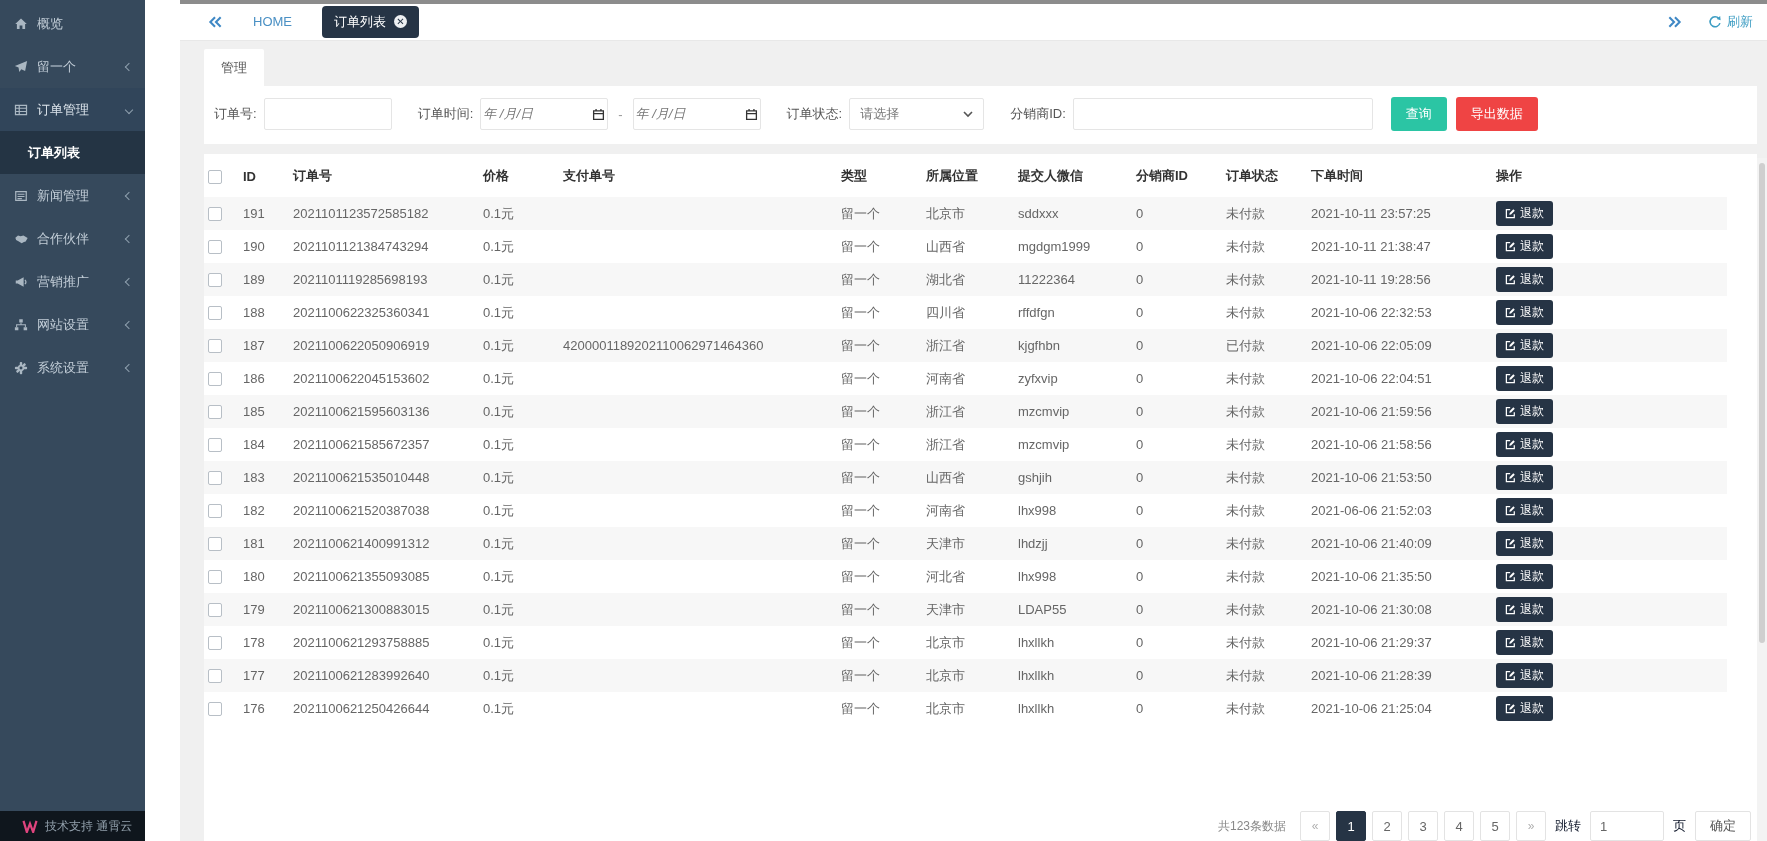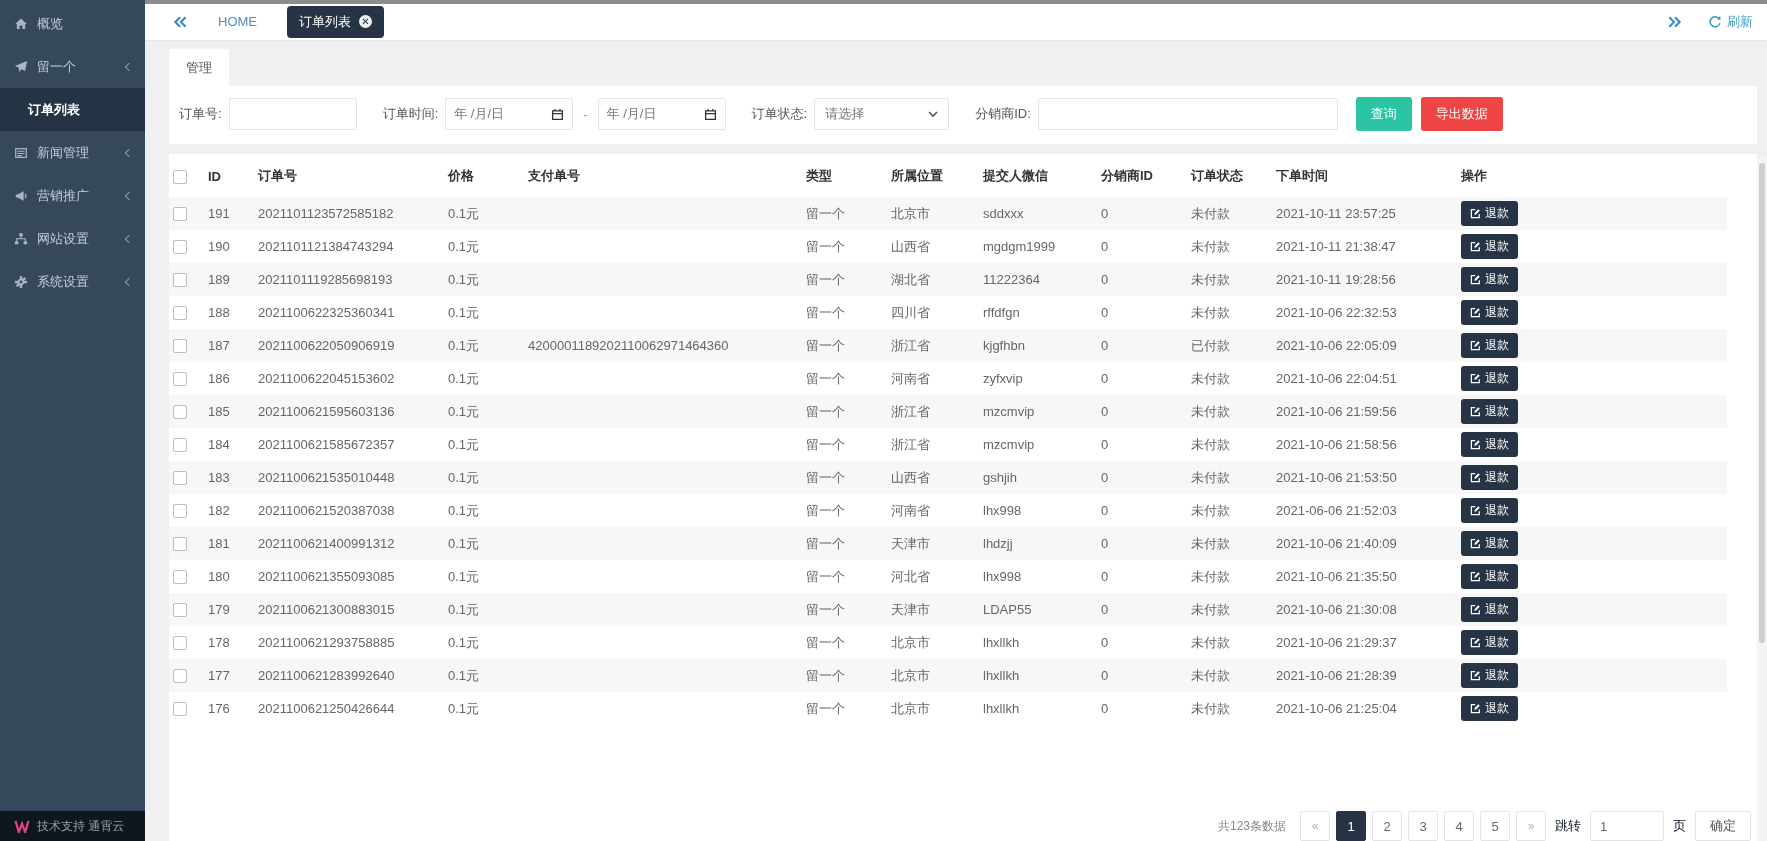--- a/index.html
+++ b/index.html
@@ -11,41 +11,41 @@
   .side-menu { padding-top:2px; }
   .side-item { display:flex; align-items:center; height:43px; padding:0 10px 0 13px; font-size:13px; color:#c3ced8; cursor:pointer; }
   .side-icon { width:16px; margin-right:8px; display:inline-flex; justify-content:center; color:#aab7c2; }
   .side-label { flex:1; white-space:nowrap; }
   .chev { width:6px; height:6px; border-right:1.6px solid #8fa0ae; border-bottom:1.6px solid #8fa0ae; margin-right:3px; }
   .chev.left { transform:rotate(135deg); }
   .chev.down { transform:rotate(45deg); }
   .side-item.in-group { background:#31455a; color:#dde5ec; }
   .side-item.submenu { background:#2c3e51; padding-left:28px; }
   .side-item.active.submenu { background:#243444; color:#fff; font-weight:bold; }
-  .side-footer { position:absolute; bottom:0; left:0; width:100%; height:30px; background:#0f161d; display:flex; align-items:center; gap:7px; padding:0 14px; font-size:12px; color:#93a1ad; white-space:nowrap; overflow:hidden; }
+  .side-footer { position:absolute; bottom:0; left:0; width:100%; height:30px; background:#0f161d; display:flex; align-items:center; gap:7px; padding:0 22px; font-size:12px; color:#93a1ad; white-space:nowrap; overflow:hidden; }
 
   
-  .main { flex:1; position:relative; display:flex; flex-direction:column; background:#f0f0f0; }
+  .main { flex:1; position:relative; display:flex; flex-direction:column; background:#f0f0f0;margin-left:35px; }
   .topstrip { height:5px; background:#8c8c8c; }
   .tabbar { height:48px; background:#fff; border-bottom:1px solid #e8e8e8; display:flex; align-items:center; padding:0 14px 0 0; }
   .nav-arrow { margin-left:28px; display:inline-flex; cursor:pointer; }
   .tab-home { margin-left:30px; font-size:13px; color:#4a90c4; cursor:pointer; }
   .tab-active { margin-left:30px; background:#263445; color:#fff; font-size:13px; border-radius:4px; padding:7px 12px; display:flex; align-items:center; gap:8px; cursor:pointer; }
   .tab-close { width:13px; height:13px; border-radius:50%; background:#eef0f2; color:#263445; font-size:10px; line-height:13px; text-align:center; font-weight:bold; cursor:pointer; }
   .tab-spacer { flex:1; }
   .refresh-btn { margin-left:26px; color:#3d9dc3; font-size:13px; display:inline-flex; align-items:center; gap:5px; cursor:pointer; white-space:nowrap; }
 
   
   .content { flex:1; padding:8px 10px 0 24px; display:flex; flex-direction:column; }
   .panel-tab { display:inline-block; align-self:flex-start; background:#fff; padding:10px 17px 9px; font-size:13px; color:#555; border-radius:2px 2px 0 0; cursor:pointer; }
   .filter-panel { background:#fff; padding:11px 16px 13px 10px; display:flex; align-items:center; font-size:13px; color:#555; white-space:nowrap; }
   .f-label { margin-right:7px; }
   .f-input { height:32px; border:1px solid #e5e5e5; border-radius:2px; background:#fff; font-size:13px; color:#555; padding:0 8px; }
   .w-order { width:128px; margin-right:26px; }
-  .date-box { width:128px; height:32px; border:1px solid #e5e5e5; border-radius:2px; background:#fff; display:flex; align-items:center; justify-content:space-between; padding:0 8px; color:#777; cursor:pointer; }
+  .date-box { width:128px; height:32px; border:1px solid #e5e5e5; border-radius:2px; background:#fff; display:flex; align-items:center; justify-content:space-between; padding:0 2px; color:#777; cursor:pointer;font-style:italic; }
   .date-sep { margin:0 10px; color:#999; }
   .sel-box { width:135px; height:32px; border:1px solid #e5e5e5; border-radius:2px; background:#fff; display:flex; align-items:center; justify-content:space-between; padding:0 10px; color:#777; margin-right:26px; cursor:pointer; }
   .w-dist { width:300px; margin-right:18px; }
   .gap26 { margin-right:26px; }
   .btn { border:none; border-radius:3px; font-size:13px; color:#fff; padding:8px 15px; cursor:pointer; font-family:inherit; }
   .btn-search { background:#2bc5a4; margin-right:9px; }
   .btn-export { background:#ef4444; }
 
   
   .table-card { background:#fff; margin-top:10px; flex:1; }
@@ -92,38 +92,56 @@
     <span class="side-icon">
             <svg width="14" height="14" viewBox="0 0 16 16">
               <path fill="currentColor" d="M15 1.2 1 6.9l4.2 1.8L6 13.6l2.4-3 4.3 2.1Z"></path>
             </svg>
           </span>
     <span class="side-label">留一个</span>
     <span class="chev left"></span>
   </div>
 
 
+  <div class="side-item in-group">
+    <span class="side-icon">
+            <svg width="14" height="14" viewBox="0 0 16 16">
+              <path fill="none" stroke="currentColor" stroke-width="1.4" d="M1.7 2.7h12.6v10.6H1.7zM1.7 6h12.6M1.7 9.7h12.6M6 2.7v10.6"></path>
+            </svg>
+          </span>
+    <span class="side-label">订单管理</span>
+    <span class="chev down"></span>
+  </div>
 
   <div class="side-item submenu active">
 
     <span class="side-label">订单列表</span>
 
   </div>
 
   <div class="side-item">
     <span class="side-icon">
             <svg width="14" height="14" viewBox="0 0 16 16">
               <path fill="none" stroke="currentColor" stroke-width="1.4" d="M2 3h12v10H2z"></path>
               <path fill="none" stroke="currentColor" stroke-width="1.2" d="M4 6h8M4 8.5h8M4 11h5"></path>
             </svg>
           </span>
     <span class="side-label">新闻管理</span>
     <span class="chev left"></span>
   </div>
 
+  <div class="side-item">
+    <span class="side-icon">
+            <svg width="15" height="14" viewBox="0 0 16 16">
+              <path fill="currentColor" d="M1 6.5 4 4l3 .8L10.2 4 15 6.8l-2.2 4-2 .5-2.6 1.5L4 10.2 1.8 9Z"></path>
+            </svg>
+          </span>
+    <span class="side-label">合作伙伴</span>
+    <span class="chev left"></span>
+  </div>
 
   <div class="side-item">
     <span class="side-icon">
             <svg width="14" height="14" viewBox="0 0 16 16">
               <path fill="currentColor" d="M2 6.2h2.2L11 2.5v11L4.2 9.8H2Z"></path>
               <path fill="none" stroke="currentColor" stroke-width="1.3" d="M12.5 5.5a3.6 3.6 0 0 1 0 5"></path>
             </svg>
           </span>
     <span class="side-label">营销推广</span>
     <span class="chev left"></span>

